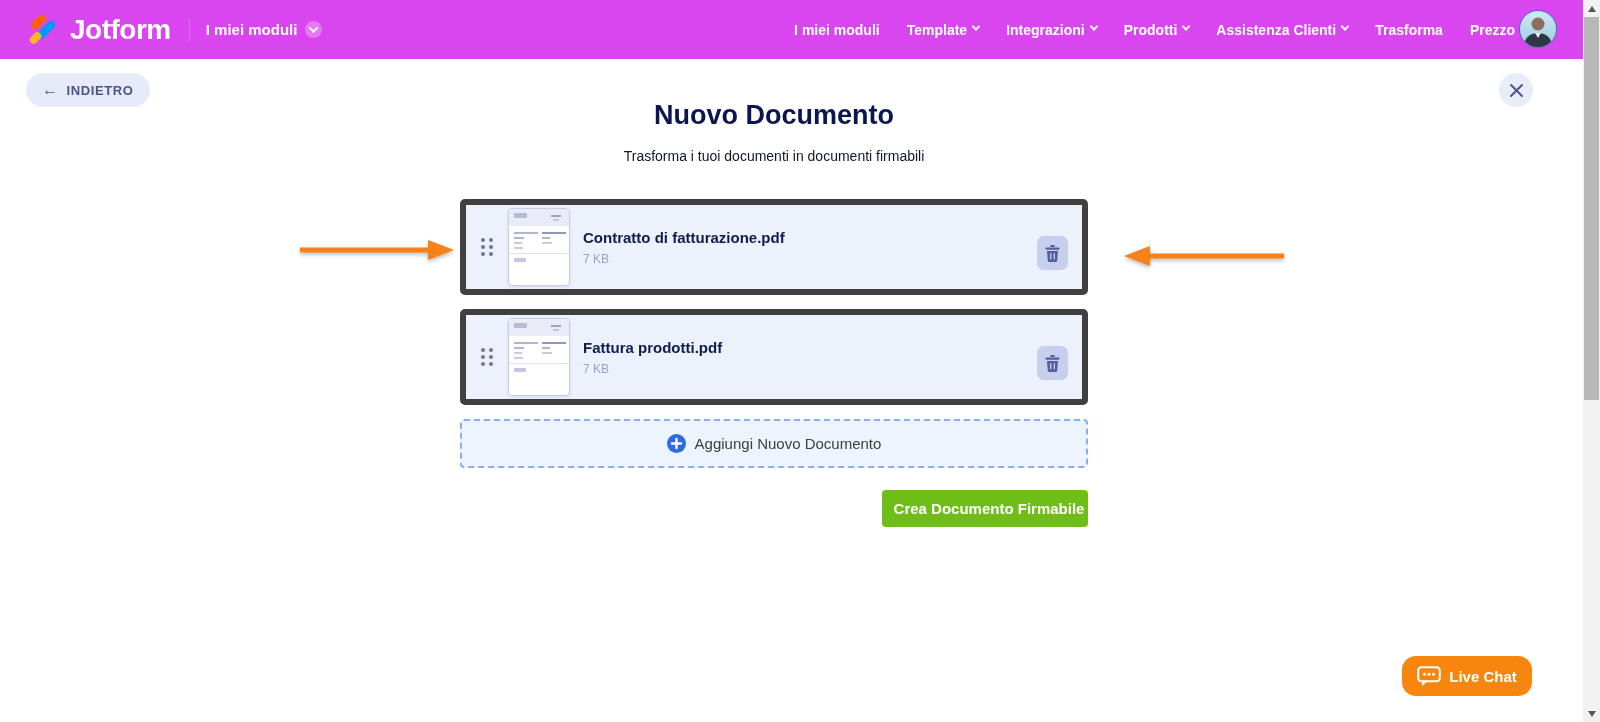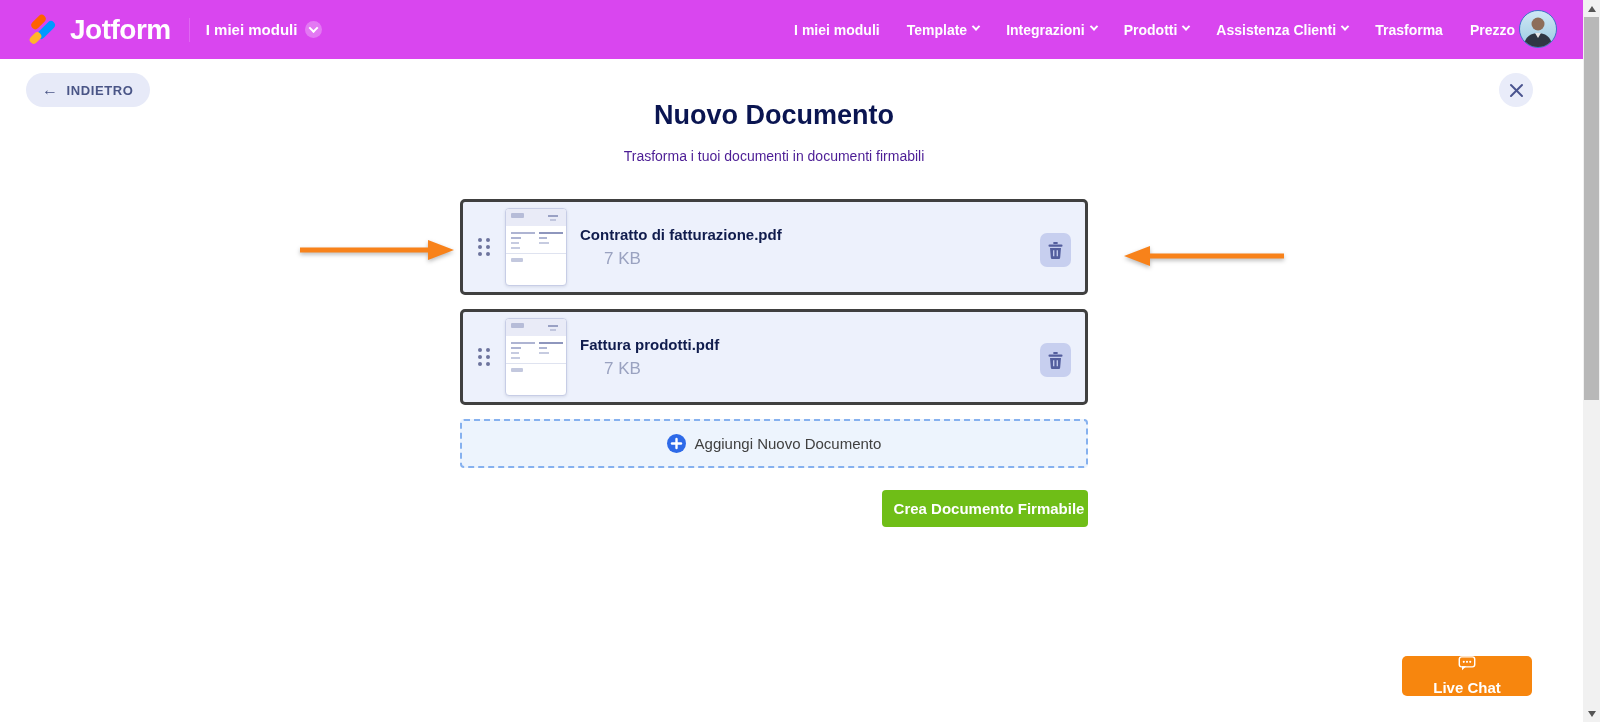--- a/index.html
+++ b/index.html
@@ -34,65 +34,65 @@
   
   .back-btn { position:absolute; left:26px; top:73px; height:34px; padding:0 16px; border-radius:17px;
               background:#e7eaf8; color:#4a5586; font-size:13px; font-weight:700; letter-spacing:0.6px;
               display:flex; align-items:center; gap:8px; cursor:pointer; border:none; }
   .back-arrow { font-size:16px; font-weight:400; }
   .close-btn { position:absolute; left:1499px; top:73px; width:34px; height:34px; border-radius:50%;
                background:#e9ecf9; display:flex; align-items:center; justify-content:center; cursor:pointer; }
   .page-title { position:absolute; left:460px; top:100px; width:628px; text-align:center;
                 font-size:27px; font-weight:700; color:#0a1551; }
   .page-subtitle { position:absolute; left:410px; top:148px; width:728px; text-align:center;
-                   font-size:14px; color:#4c1d95; }
+                   font-size:14px; color:#0f172a; }
 
   
   .file-card { position:absolute; left:460px; width:628px; height:96px; background:#edf1fc;
-               border:3px solid #404040; border-radius:5px; display:flex; align-items:center; }
+               border:6px solid #404040; border-radius:5px; display:flex; align-items:center; }
   .card-1 { top:199px; } .card-2 { top:309px; }
   .drag-handle { margin-left:15px; display:grid; grid-template-columns:repeat(2,4px); grid-auto-rows:4px;
                  gap:3px 4px; cursor:grab; }
   .drag-handle i { width:4px; height:4px; border-radius:50%; background:#6d749d; }
   .doc-thumb { margin-left:15px; width:62px; height:78px; background:#fff; border:1px solid #c7cde6;
                border-radius:4px; box-shadow:0 1px 3px rgba(40,50,90,0.12); position:relative; overflow:hidden; }
   .doc-thumb .t-head { position:absolute; left:0; top:0; right:0; height:17px; background:#e9ebf7; }
   .doc-thumb .t-logo { position:absolute; left:5px; top:4px; width:13px; height:5px; background:#b6bcd8; border-radius:1px; }
   .doc-thumb .t-hl1 { position:absolute; right:8px; top:6px; width:10px; height:2px; background:#9aa1c4; }
   .doc-thumb .t-hl2 { position:absolute; right:10px; top:10px; width:6px; height:2px; background:#c0c5dd; }
   .doc-thumb .line { position:absolute; height:2px; background:#aeb4d2; }
   .l1 { left:5px; top:23px; width:24px; } .l2 { left:33px; top:23px; width:24px; background:#8e96bd !important; }
   .l3 { left:5px; top:28px; width:10px; } .l4 { left:33px; top:28px; width:8px; }
   .l5 { left:5px; top:33px; width:8px; background:#c6cbe0 !important; } .l6 { left:33px; top:33px; width:10px; background:#c6cbe0 !important; }
   .l7 { left:5px; top:38px; width:9px; background:#c6cbe0 !important; }
   .doc-thumb .t-div { position:absolute; left:0; top:44px; right:0; height:1px; background:#dfe3f0; }
   .doc-thumb .t-blk { position:absolute; left:5px; top:49px; width:12px; height:4px; background:#c3c8de; border-radius:1px; }
   .file-meta { margin-left:13px; }
   .file-name { font-size:15px; font-weight:700; color:#101c4d; }
-  .file-size { font-size:17px; color:#9aa2c0; margin-top:6px;margin-left:24px; }
+  .file-size { font-size:12px; color:#9aa2c0; margin-top:6px; }
   .trash-btn { position:absolute; right:14px; top:31px; width:31px; height:34px; border-radius:7px;
                background:#c7cfef; border:none; display:flex; align-items:center; justify-content:center; cursor:pointer; }
 
   
   .annot-arrow { position:absolute; filter:drop-shadow(0 2px 2px rgba(0,0,0,0.28)); }
   .arrow-left-pos { left:298px; top:238px; }
   .arrow-right-pos { left:1122px; top:244px; }
 
   
   .add-box { position:absolute; left:460px; top:419px; width:628px; height:49px; background:#edf4fd;
              border:2px dashed #86b1ef; border-radius:4px; display:flex; align-items:center;
              justify-content:center; gap:9px; cursor:pointer; }
   .add-label { color:#404040; font-size:15px; }
   .create-btn { position:absolute; left:882px; top:490px; width:206px; height:37px; background:#6fbe17;
                 border:none; border-radius:4px; color:#fff; font-size:15px; font-weight:700; cursor:pointer;padding-left:8px; }
 
   
   .chat-btn { position:absolute; left:1402px; top:656px; width:130px; height:40px; background:#f7860e;
-              border:none; border-radius:5px; color:#fff; font-size:15px; font-weight:700;
-              display:flex; align-items:center; justify-content:center; gap:8px; cursor:pointer;flex-direction:column; }
+              border:none; border-radius:14px; color:#fff; font-size:15px; font-weight:700;
+              display:flex; align-items:center; justify-content:center; gap:8px; cursor:pointer; }
 
   
   .scrollbar { position:absolute; right:0; top:0; width:17px; height:722px; background:#f1f1f1; }
   .sb-btn { position:absolute; left:0; width:17px; height:17px; display:flex; align-items:center;
             justify-content:center; cursor:pointer; }
   .sb-up { top:0; } .sb-down { bottom:0; }
   .sb-tri-up { width:0; height:0; border-left:4px solid transparent; border-right:4px solid transparent;
                border-bottom:6px solid #555; }
   .sb-tri-down { width:0; height:0; border-left:4px solid transparent; border-right:4px solid transparent;
                  border-top:6px solid #555; }

